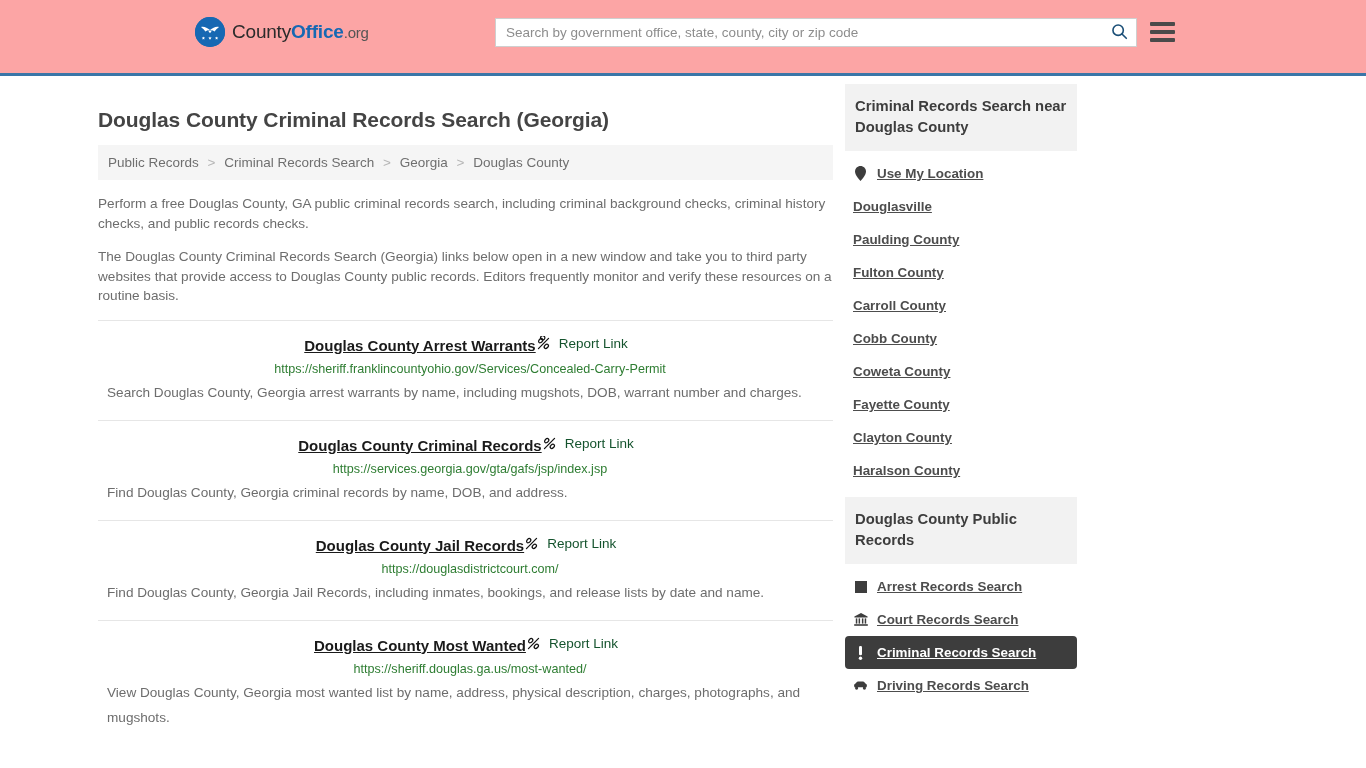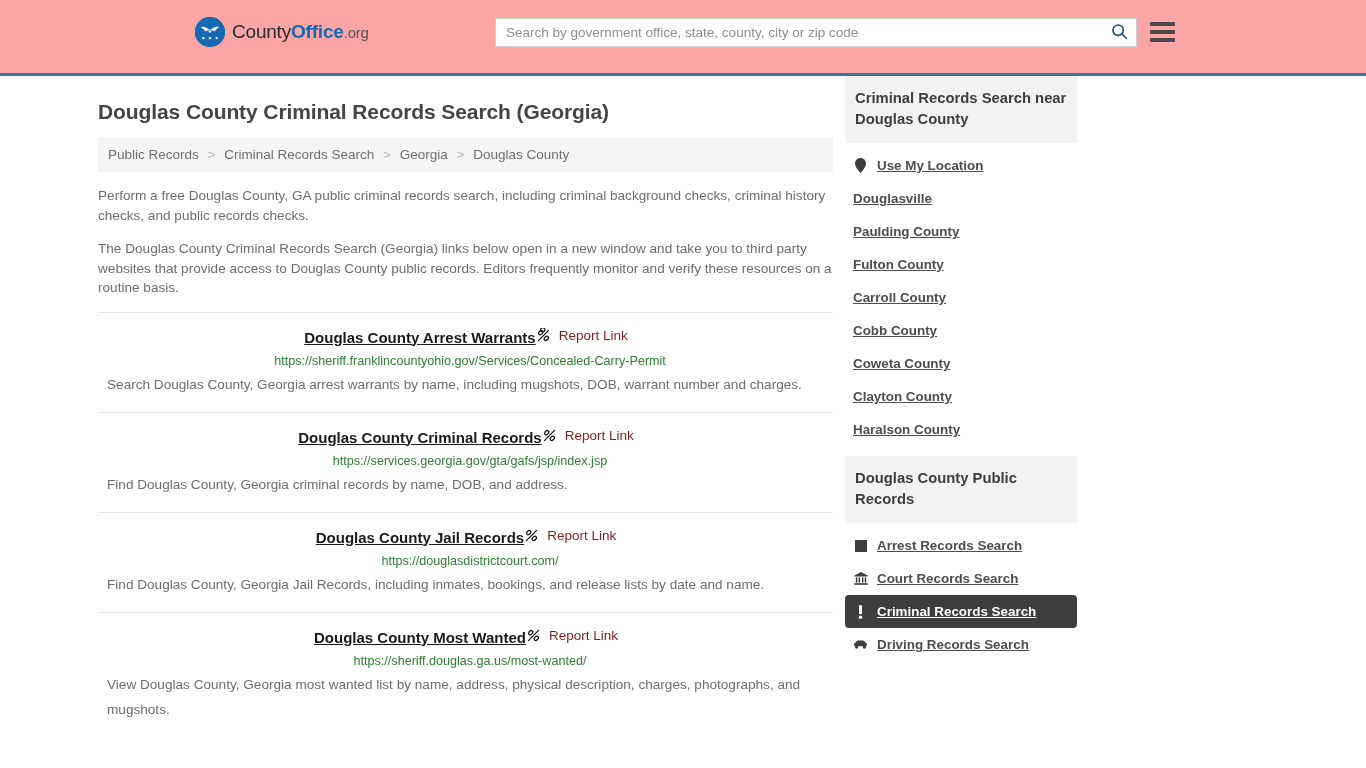--- a/index.html
+++ b/index.html
@@ -89,21 +89,21 @@
   }
   .hamburger span {
     display: block; height: 4px; width: 25px;
     background: #4a4a4a; border-radius: 1px;
   }
 
   
   .page {
     position: relative;
     width: 1176px;
-    padding: 0;
+    padding: 8px;
   }
   .container {
     width: 980px;
     margin: 0 auto;
     padding-left: 0;
     display: flex;
     gap: 12px;
   }
   .main-col { width: 735px; flex: none; }
   .side-col { width: 232px; flex: none; }
@@ -159,21 +159,21 @@
     font-weight: bold;
     color: #1a1a1a;
     text-decoration: underline;
     cursor: pointer;
     line-height: 19px;
   }
   .report-link {
     display: flex;
     align-items: center;
     gap: 8px;
-    color: #7f1d1d;
+    color: #14532d;
     font-size: 13.5px;
     cursor: pointer;
     white-space: nowrap;
     padding-right: 8px;
   }
   .unlink-icon { display: block; width: 15px; height: 15px; }
   .result-url {
     font-size: 12.6px;
     color: #2e7d32;
     margin-top: 6px;
@@ -392,20 +392,23 @@
           <div class="side-item plain">
             <a>Carroll County</a>
           </div>
           <div class="side-item plain">
             <a>Cobb County</a>
           </div>
           <div class="side-item plain">
             <a>Coweta County</a>
           </div>
           <div class="side-item plain">
+            <a>Fayette County</a>
+          </div>
+          <div class="side-item plain">
             <a>Clayton County</a>
           </div>
           <div class="side-item plain">
             <a>Haralson County</a>
           </div>
 
         </div>
       </div>
 
       <div class="side-box">

